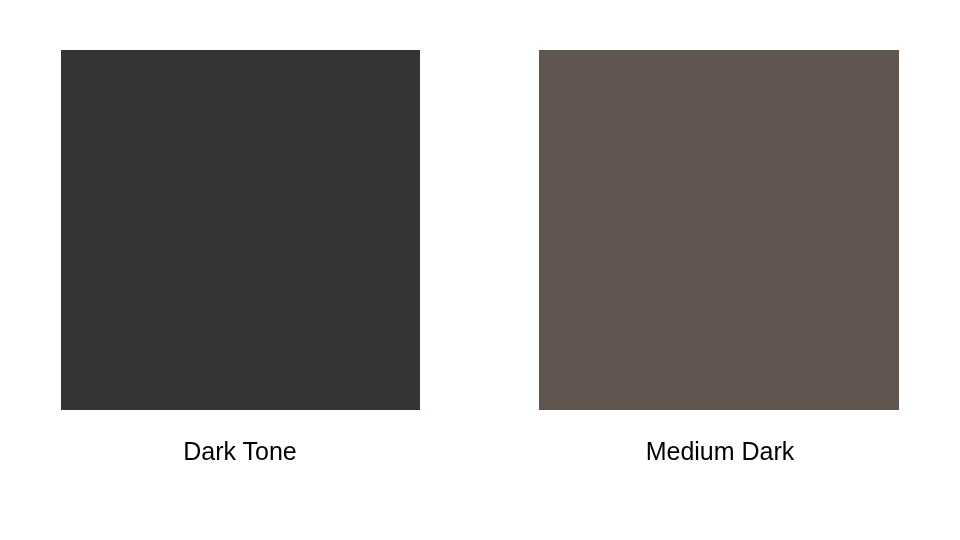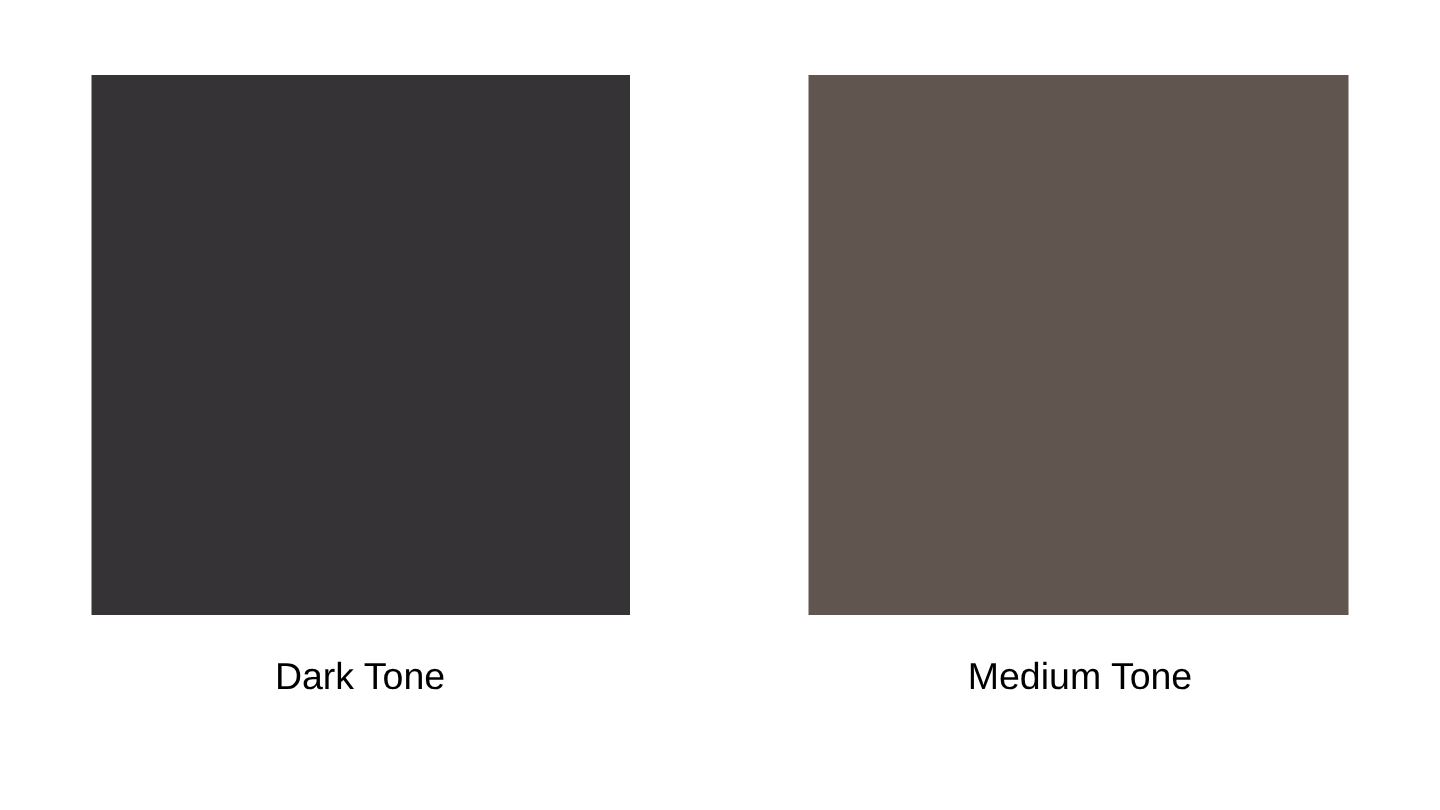--- a/index.html
+++ b/index.html
@@ -62,16 +62,16 @@
 
 <div id="figure" style="background-color: rgb(255, 255, 255);">
 
   <div class="panel left">
     <div class="swatch" style="background-color: rgb(53, 51, 54);"></div>
     <div class="caption">Dark Tone</div>
   </div>
 
   <div class="panel right">
     <div class="swatch" style="background-color: rgb(97, 85, 80);"></div>
-    <div class="caption">Medium Tone</div>
+    <div class="caption">Medium Dark</div>
   </div>
 
 </div>
 
 </body></html>

